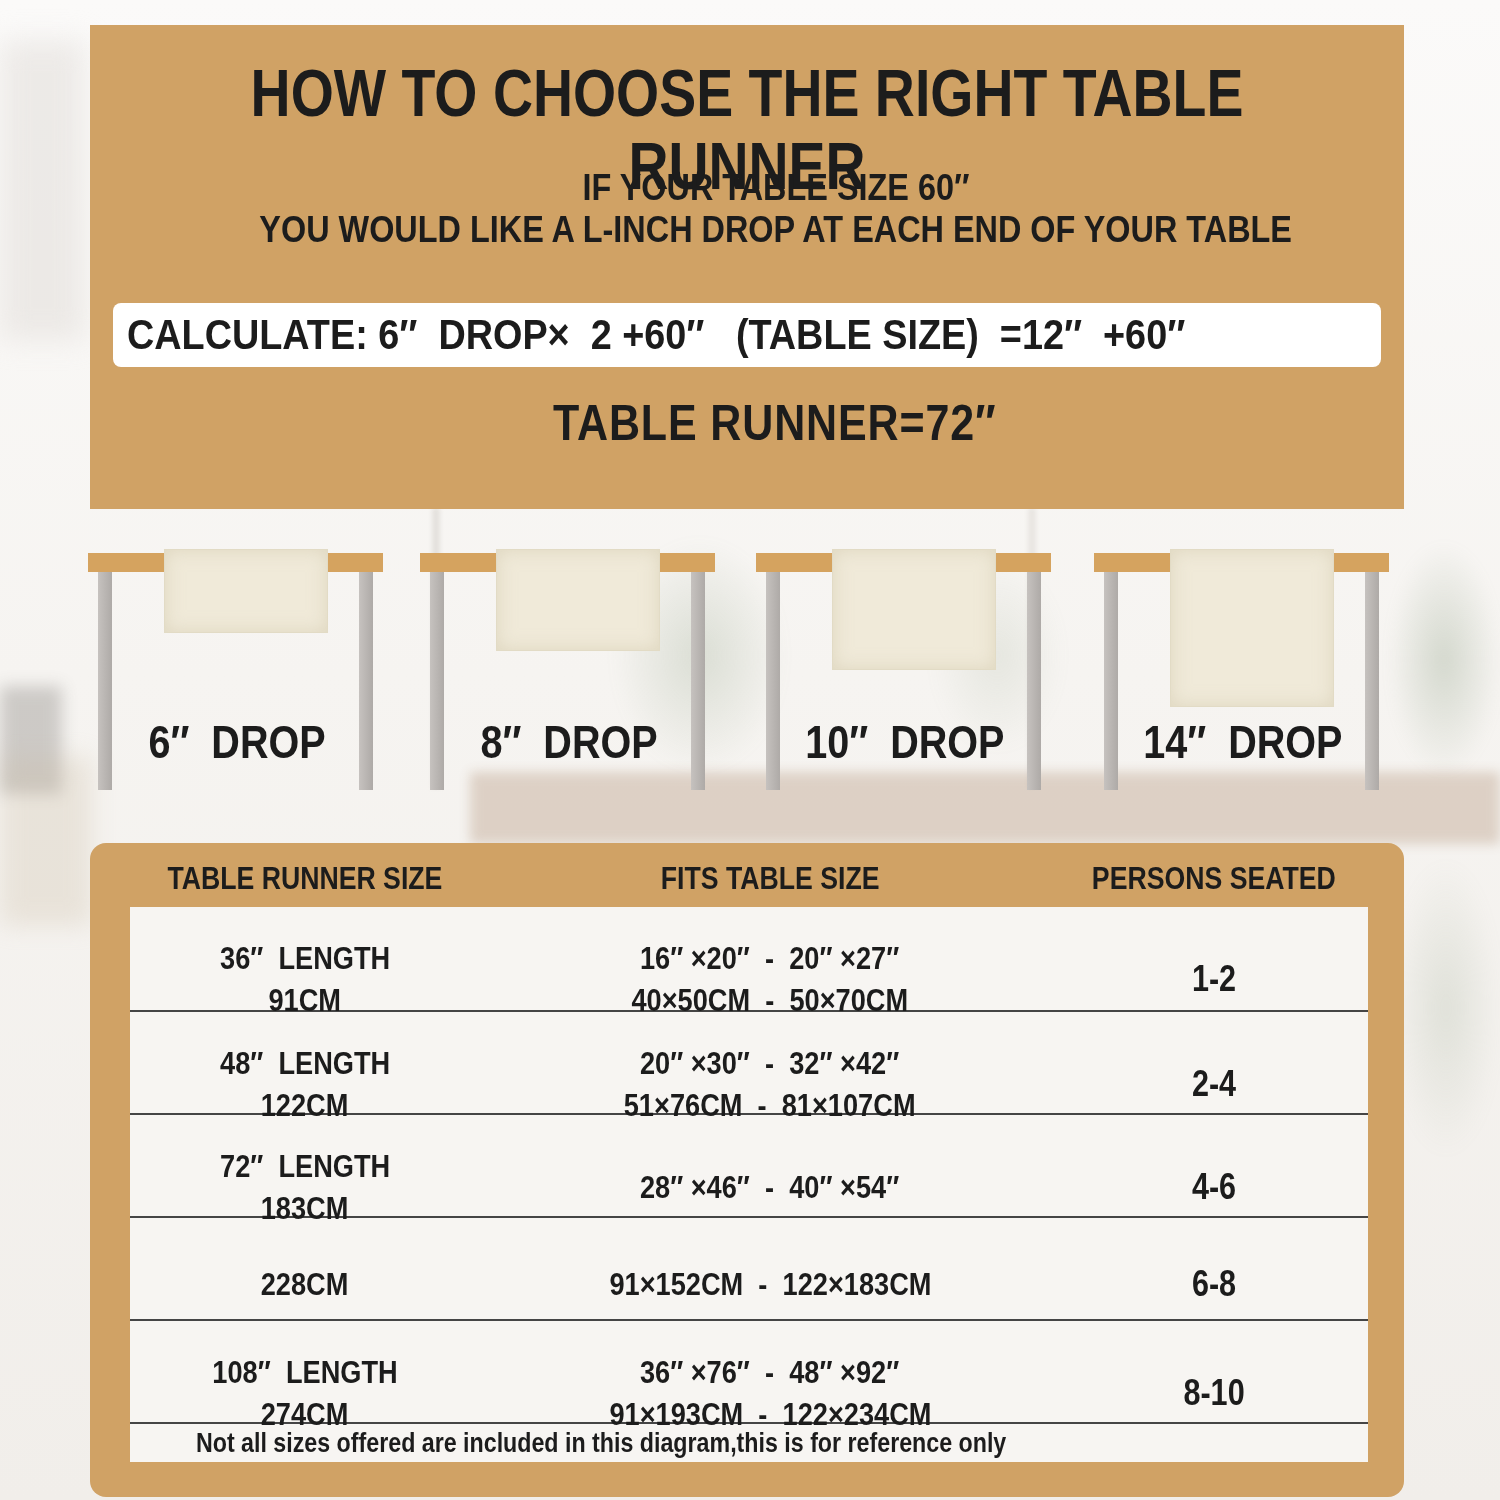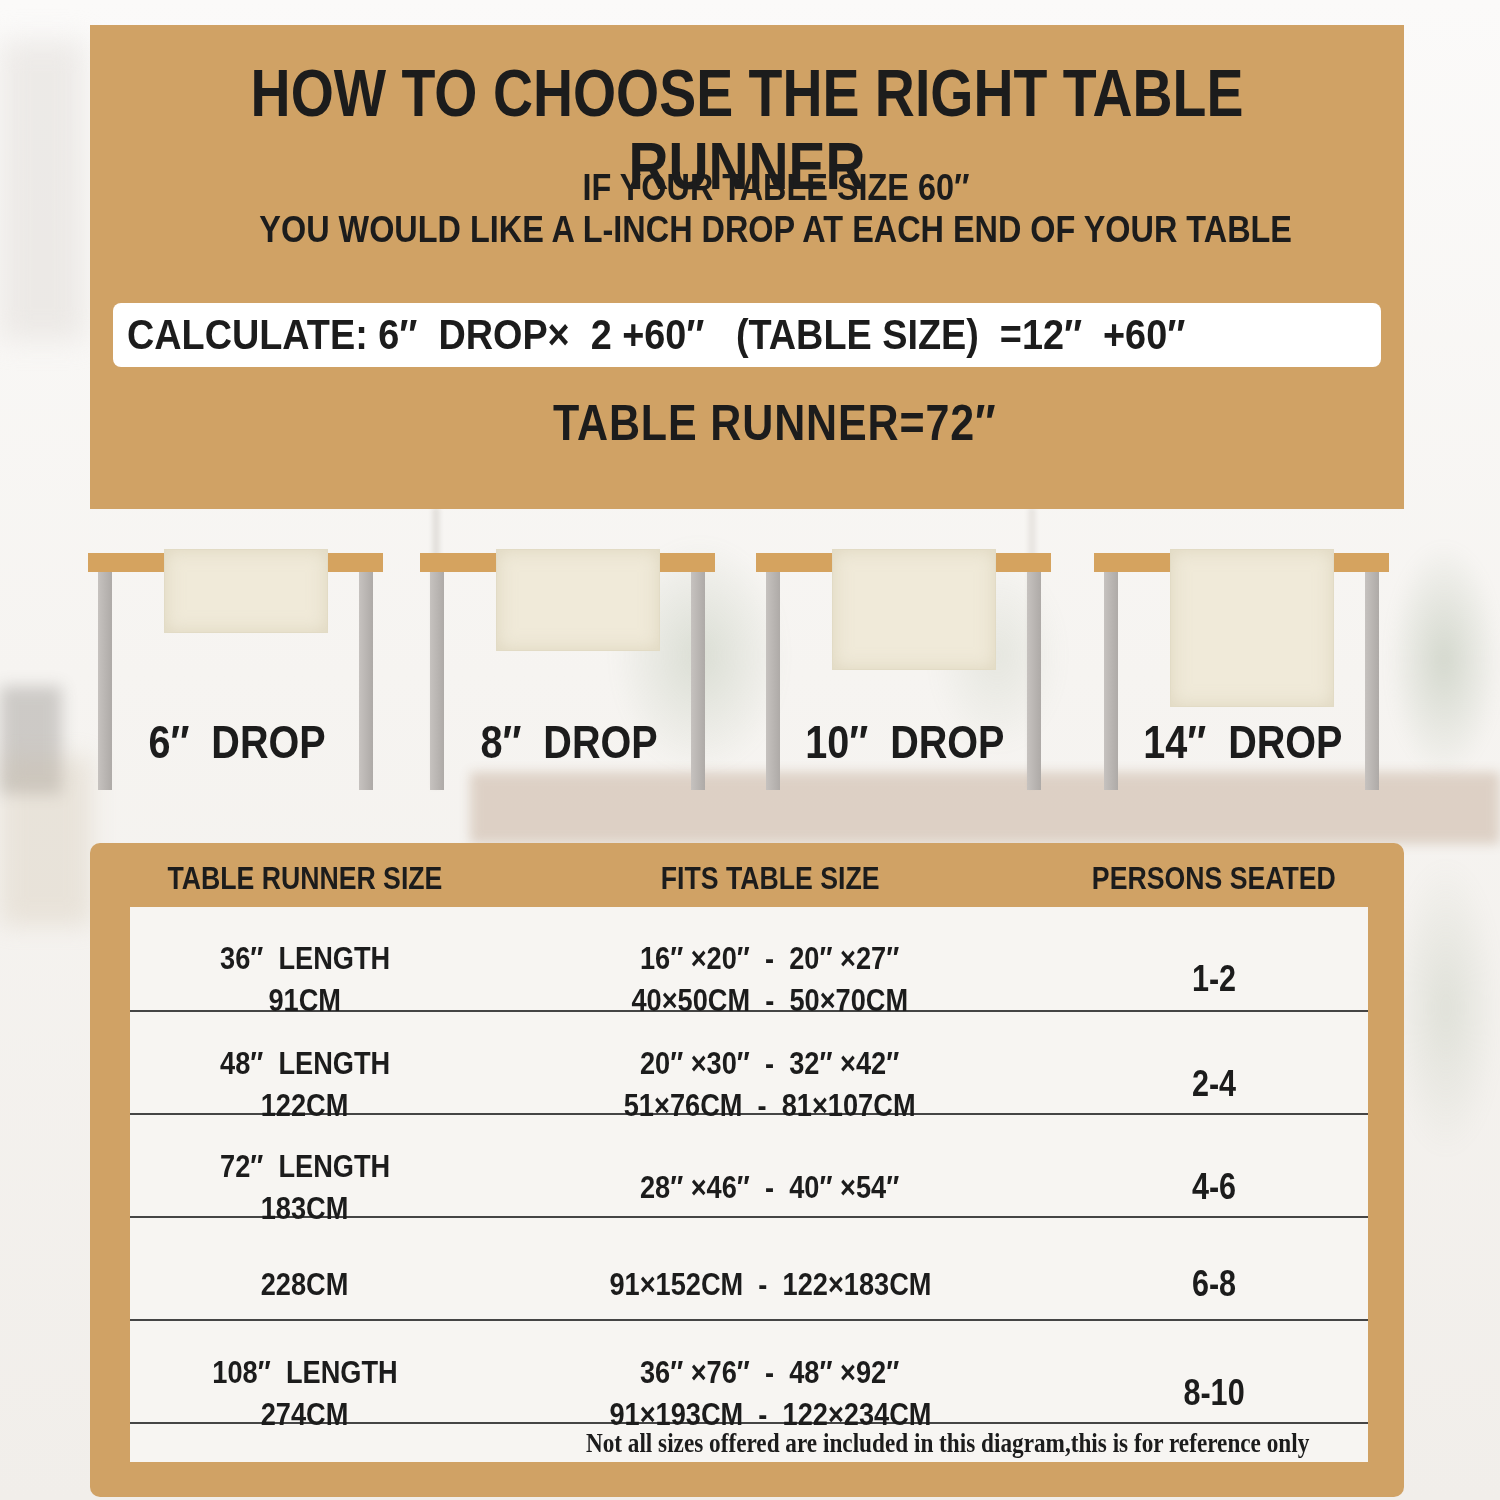--- a/index.html
+++ b/index.html
@@ -50,33 +50,33 @@
                box-shadow:inset 0 0 18px rgba(205,195,165,.5);}
   .fig .ttop{position:absolute;left:0;top:4px;width:295px;height:19px;background:#d5a35f;z-index:2;}
   .fig .leg{position:absolute;top:23px;width:14px;height:218px;z-index:1;
             background:linear-gradient(90deg,#c6c2bf,#aeaaa7);}
   .fig .legL{left:10px;} .fig .legR{left:271px;}
   .fig .drop-label{position:absolute;left:0;top:168px;width:100%;text-align:center;
                    font-size:46px;font-weight:700;line-height:50px;z-index:4;}
 
   
   .bottom-box{position:absolute;left:90px;top:843px;width:1314px;height:654px;
-              background:#d0a265;border-radius:10px;}
+              background:#d0a265;border-radius:16px;}
   .cols-header{position:absolute;left:40px;top:10px;width:1238px;height:52px;
                display:grid;grid-template-columns:350px 580px 308px;align-items:center;}
   .cols-header .hc{text-align:center;font-size:31px;font-weight:700;}
   .panel{position:absolute;left:40px;top:64px;width:1238px;height:555px;background:#f7f5f2;}
   .row{display:grid;grid-template-columns:350px 580px 308px;height:103px;
        align-items:center;box-sizing:border-box;}
   .row + .row{border-top:2px solid #454545;}
   .cell{text-align:center;font-size:32px;font-weight:700;line-height:42px;margin-top:30px;}
   .cell .cond{transform:scaleX(0.85);}
   .persons{font-size:36px;}
-  .note-row{height:38px;border-top:2px solid #454545;text-align:right;
-            line-height:38px;font-size:27px;font-weight:700;box-sizing:border-box;font-family:Liberation Serif, serif;}
+  .note-row{height:38px;border-top:2px solid #454545;text-align:left;
+            line-height:38px;font-size:27px;font-weight:700;box-sizing:border-box;}
 </style>
 </head>
 <body>
 
 <div id="page">
 
   <div class="bg bg-graywall"></div>
   <div class="bg bg-mullion1"></div>
   <div class="bg bg-mullion2"></div>
   <div class="bg bg-plant1"></div>

